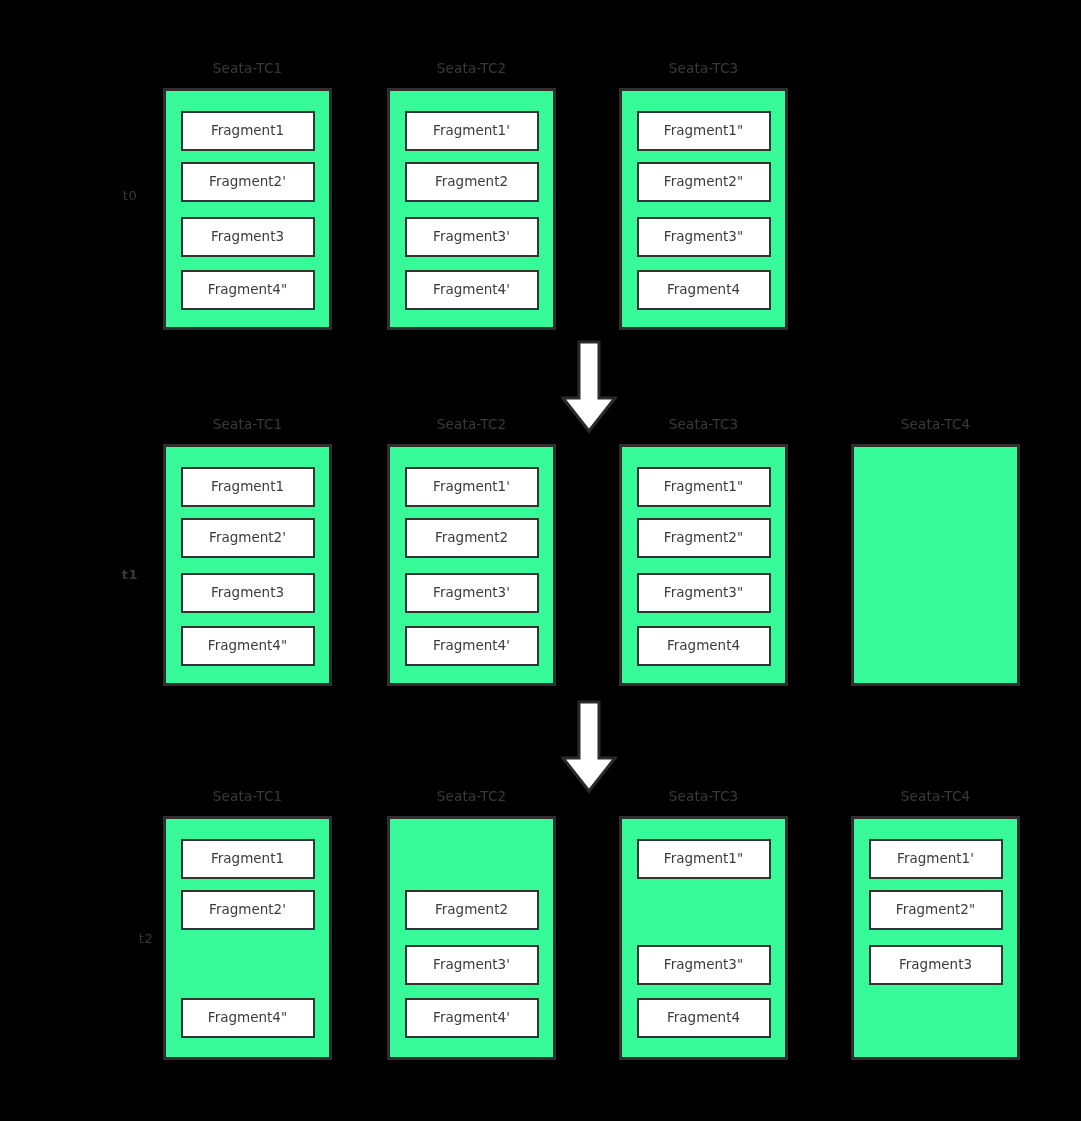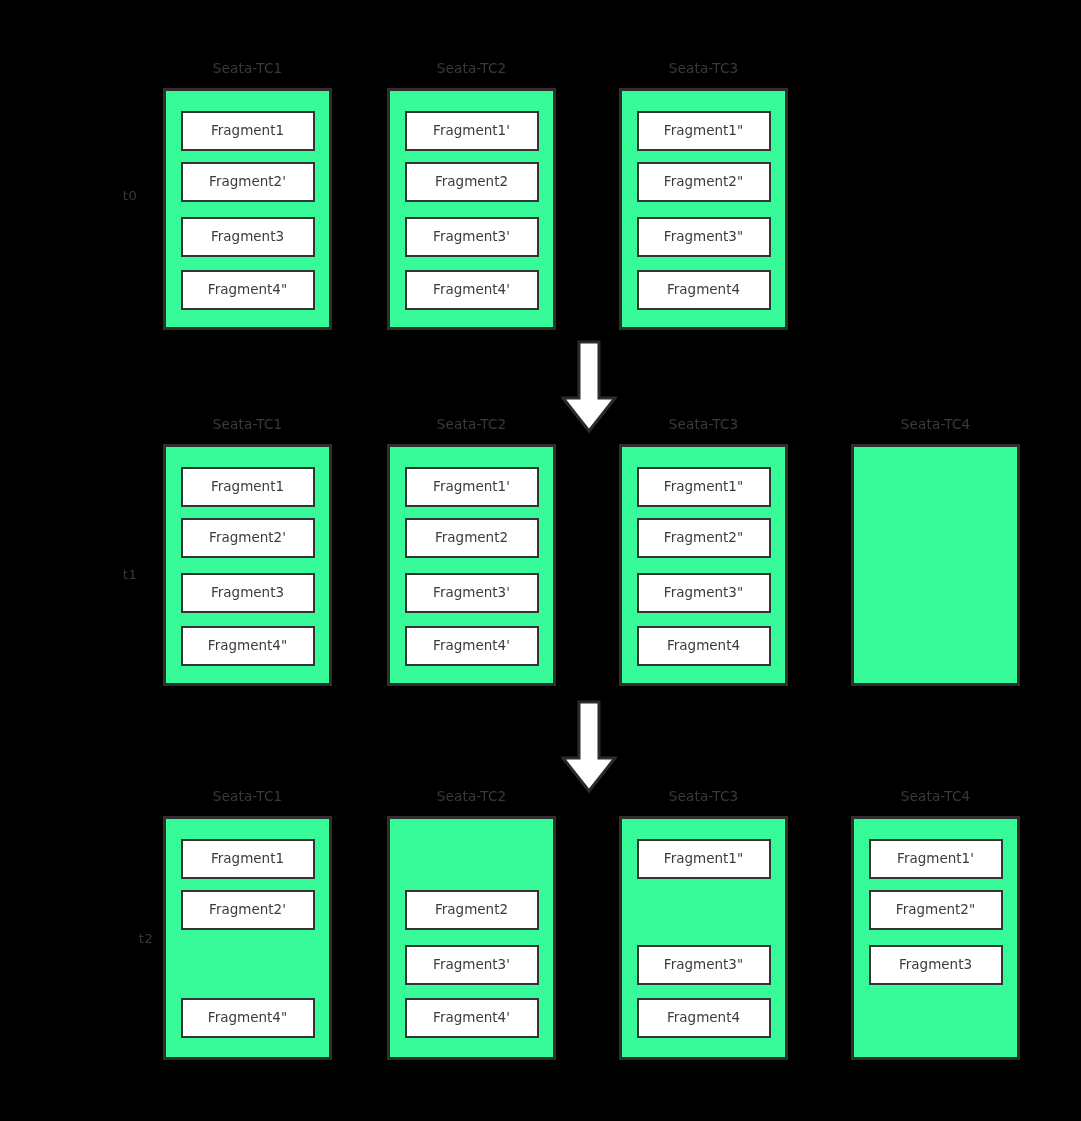--- a/index.html
+++ b/index.html
@@ -128,21 +128,21 @@
       <div class="frag-slot" style="top: 71px;">
         <div class="frag-box">Fragment2"</div>
       </div>
       <div class="frag-slot" style="top: 126px;">
         <div class="frag-box">Fragment3"</div>
       </div>
       <div class="frag-slot" style="top: 179px;">
         <div class="frag-box">Fragment4</div>
       </div>
     </div>
-    <div class="time-label" style="left: 100px; top: 568px;">t1</div>
+    <div class="time-label" style="left: 100px; top: 568px; font-weight: bold;">t1</div>
     <div class="tc-header" style="left: 163px; top: 418px; width: 169px;">Seata-TC1</div>
     <div class="tc-panel" style="left: 163px; top: 444px; width: 169px; height: 242px;">
       <div class="frag-slot" style="top: 20px;">
         <div class="frag-box">Fragment1</div>
       </div>
       <div class="frag-slot" style="top: 71px;">
         <div class="frag-box">Fragment2'</div>
       </div>
       <div class="frag-slot" style="top: 126px;">
         <div class="frag-box">Fragment3</div>

